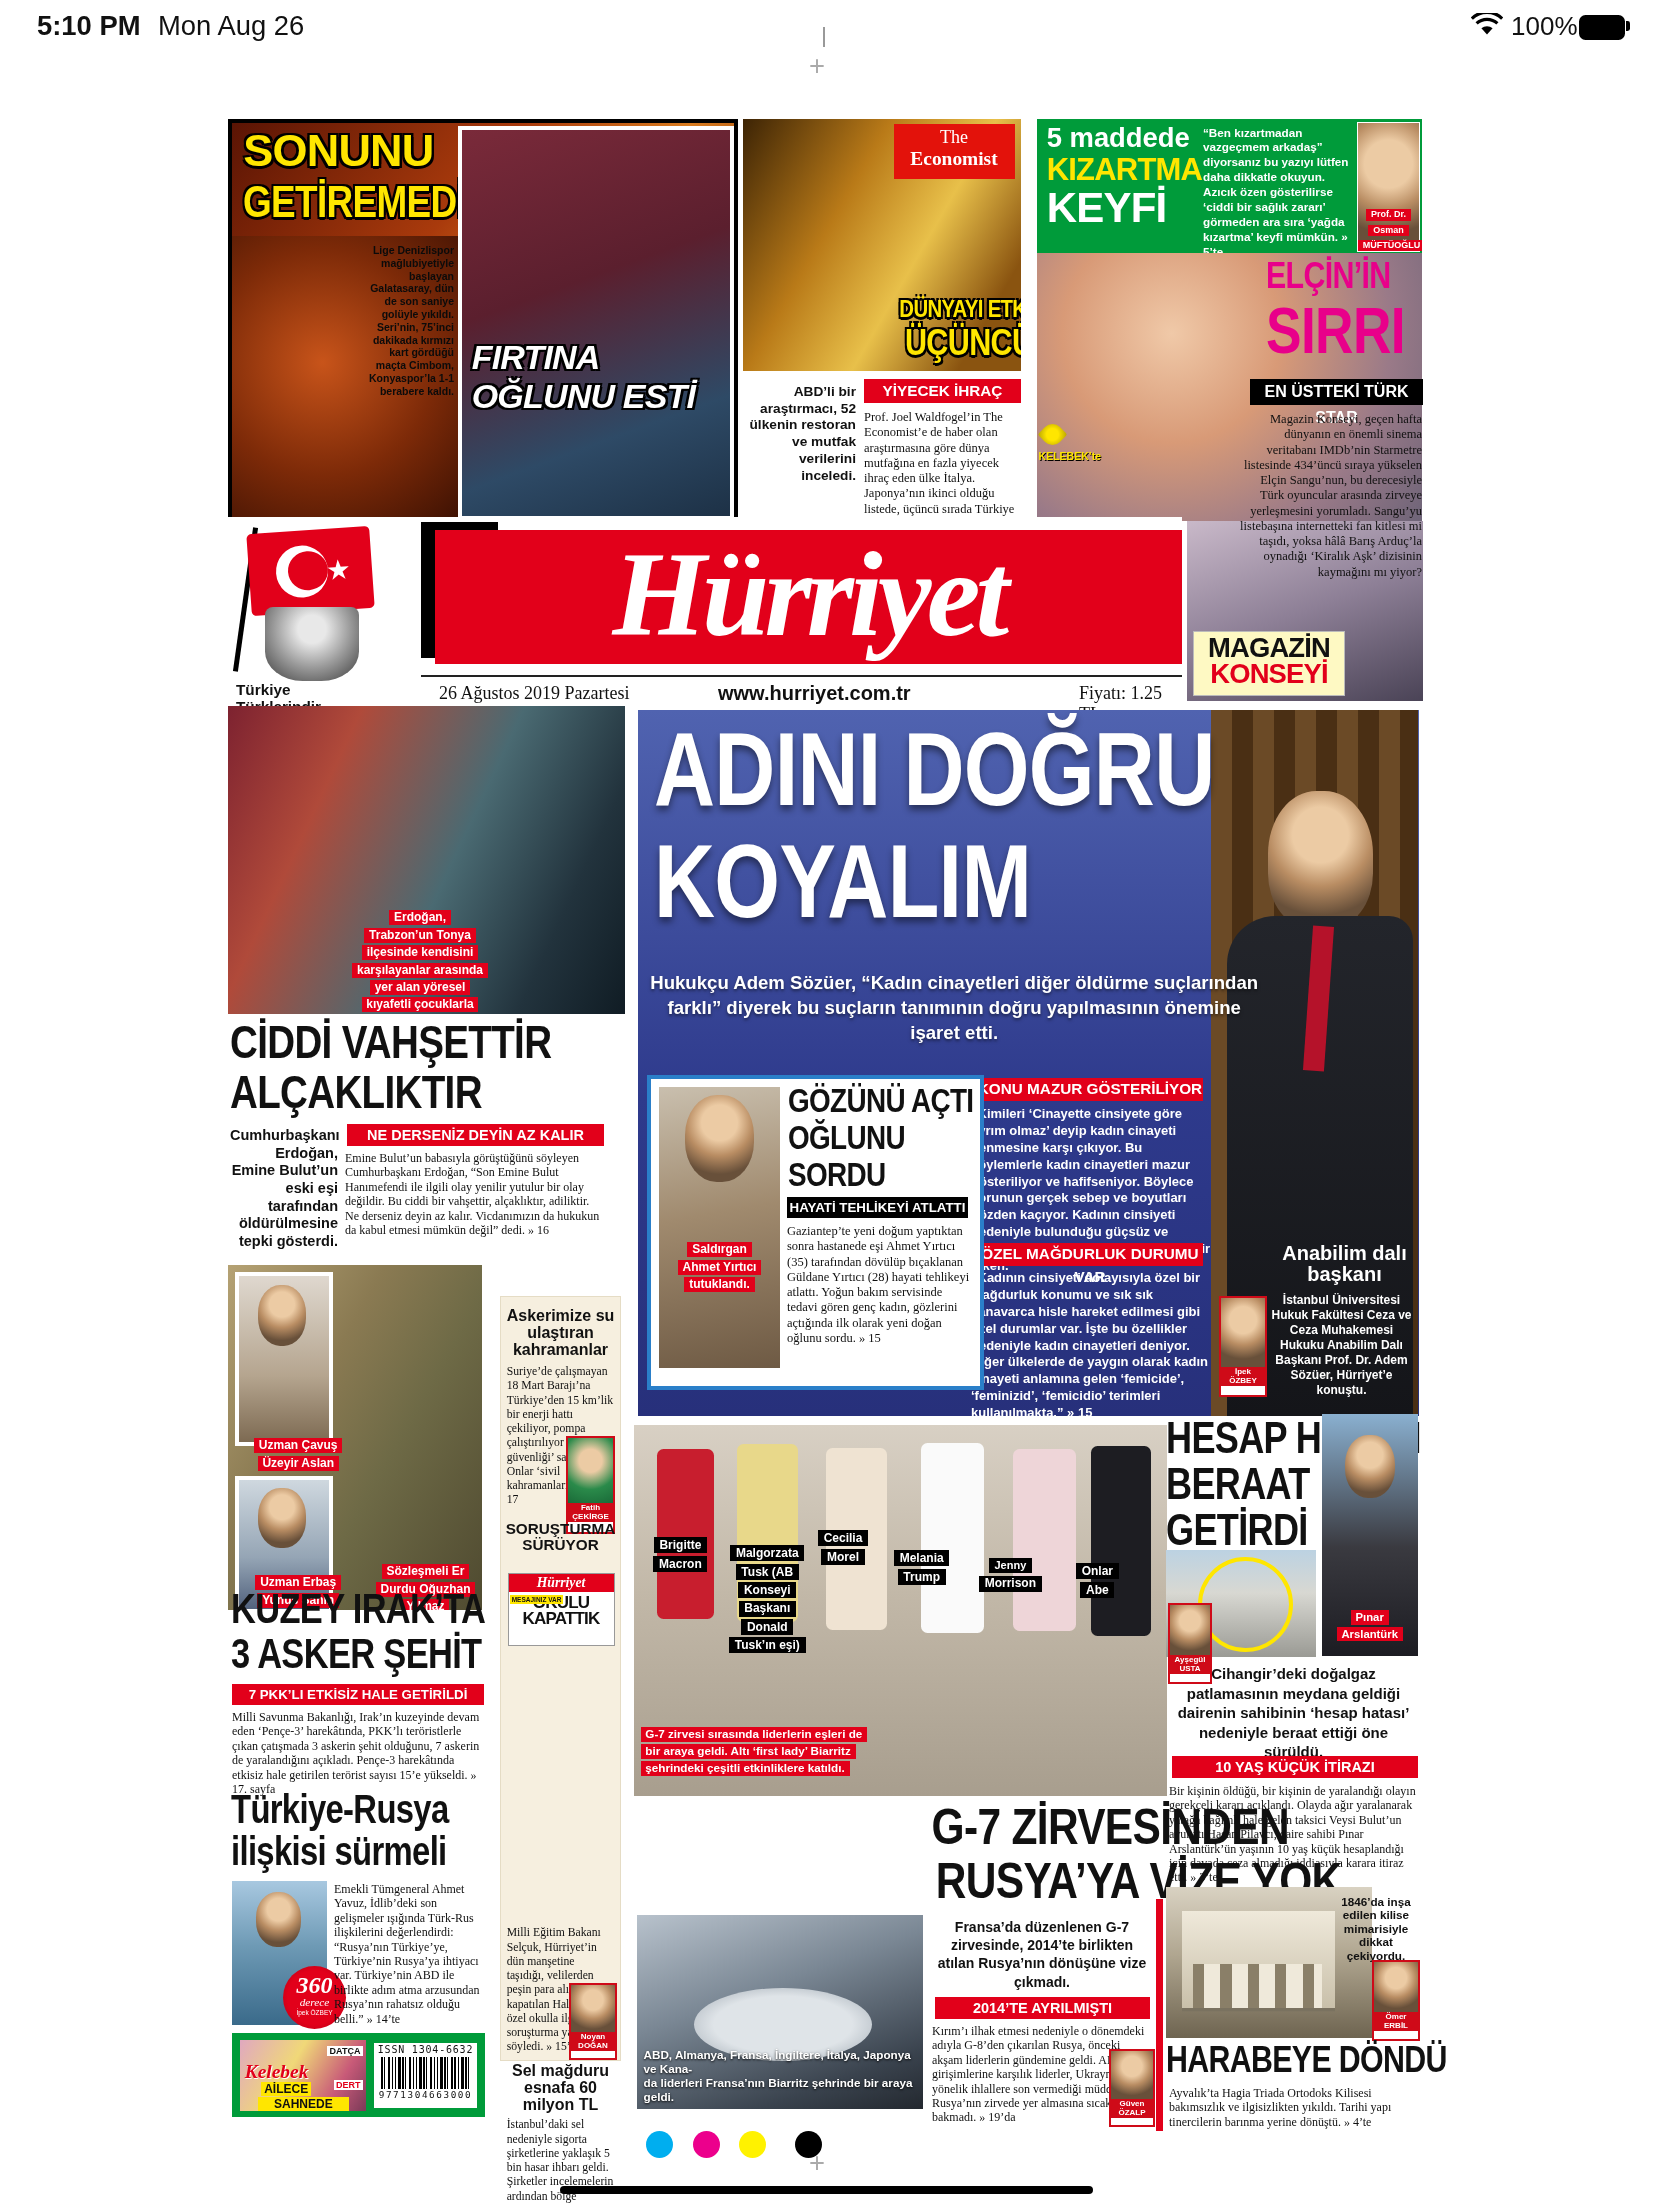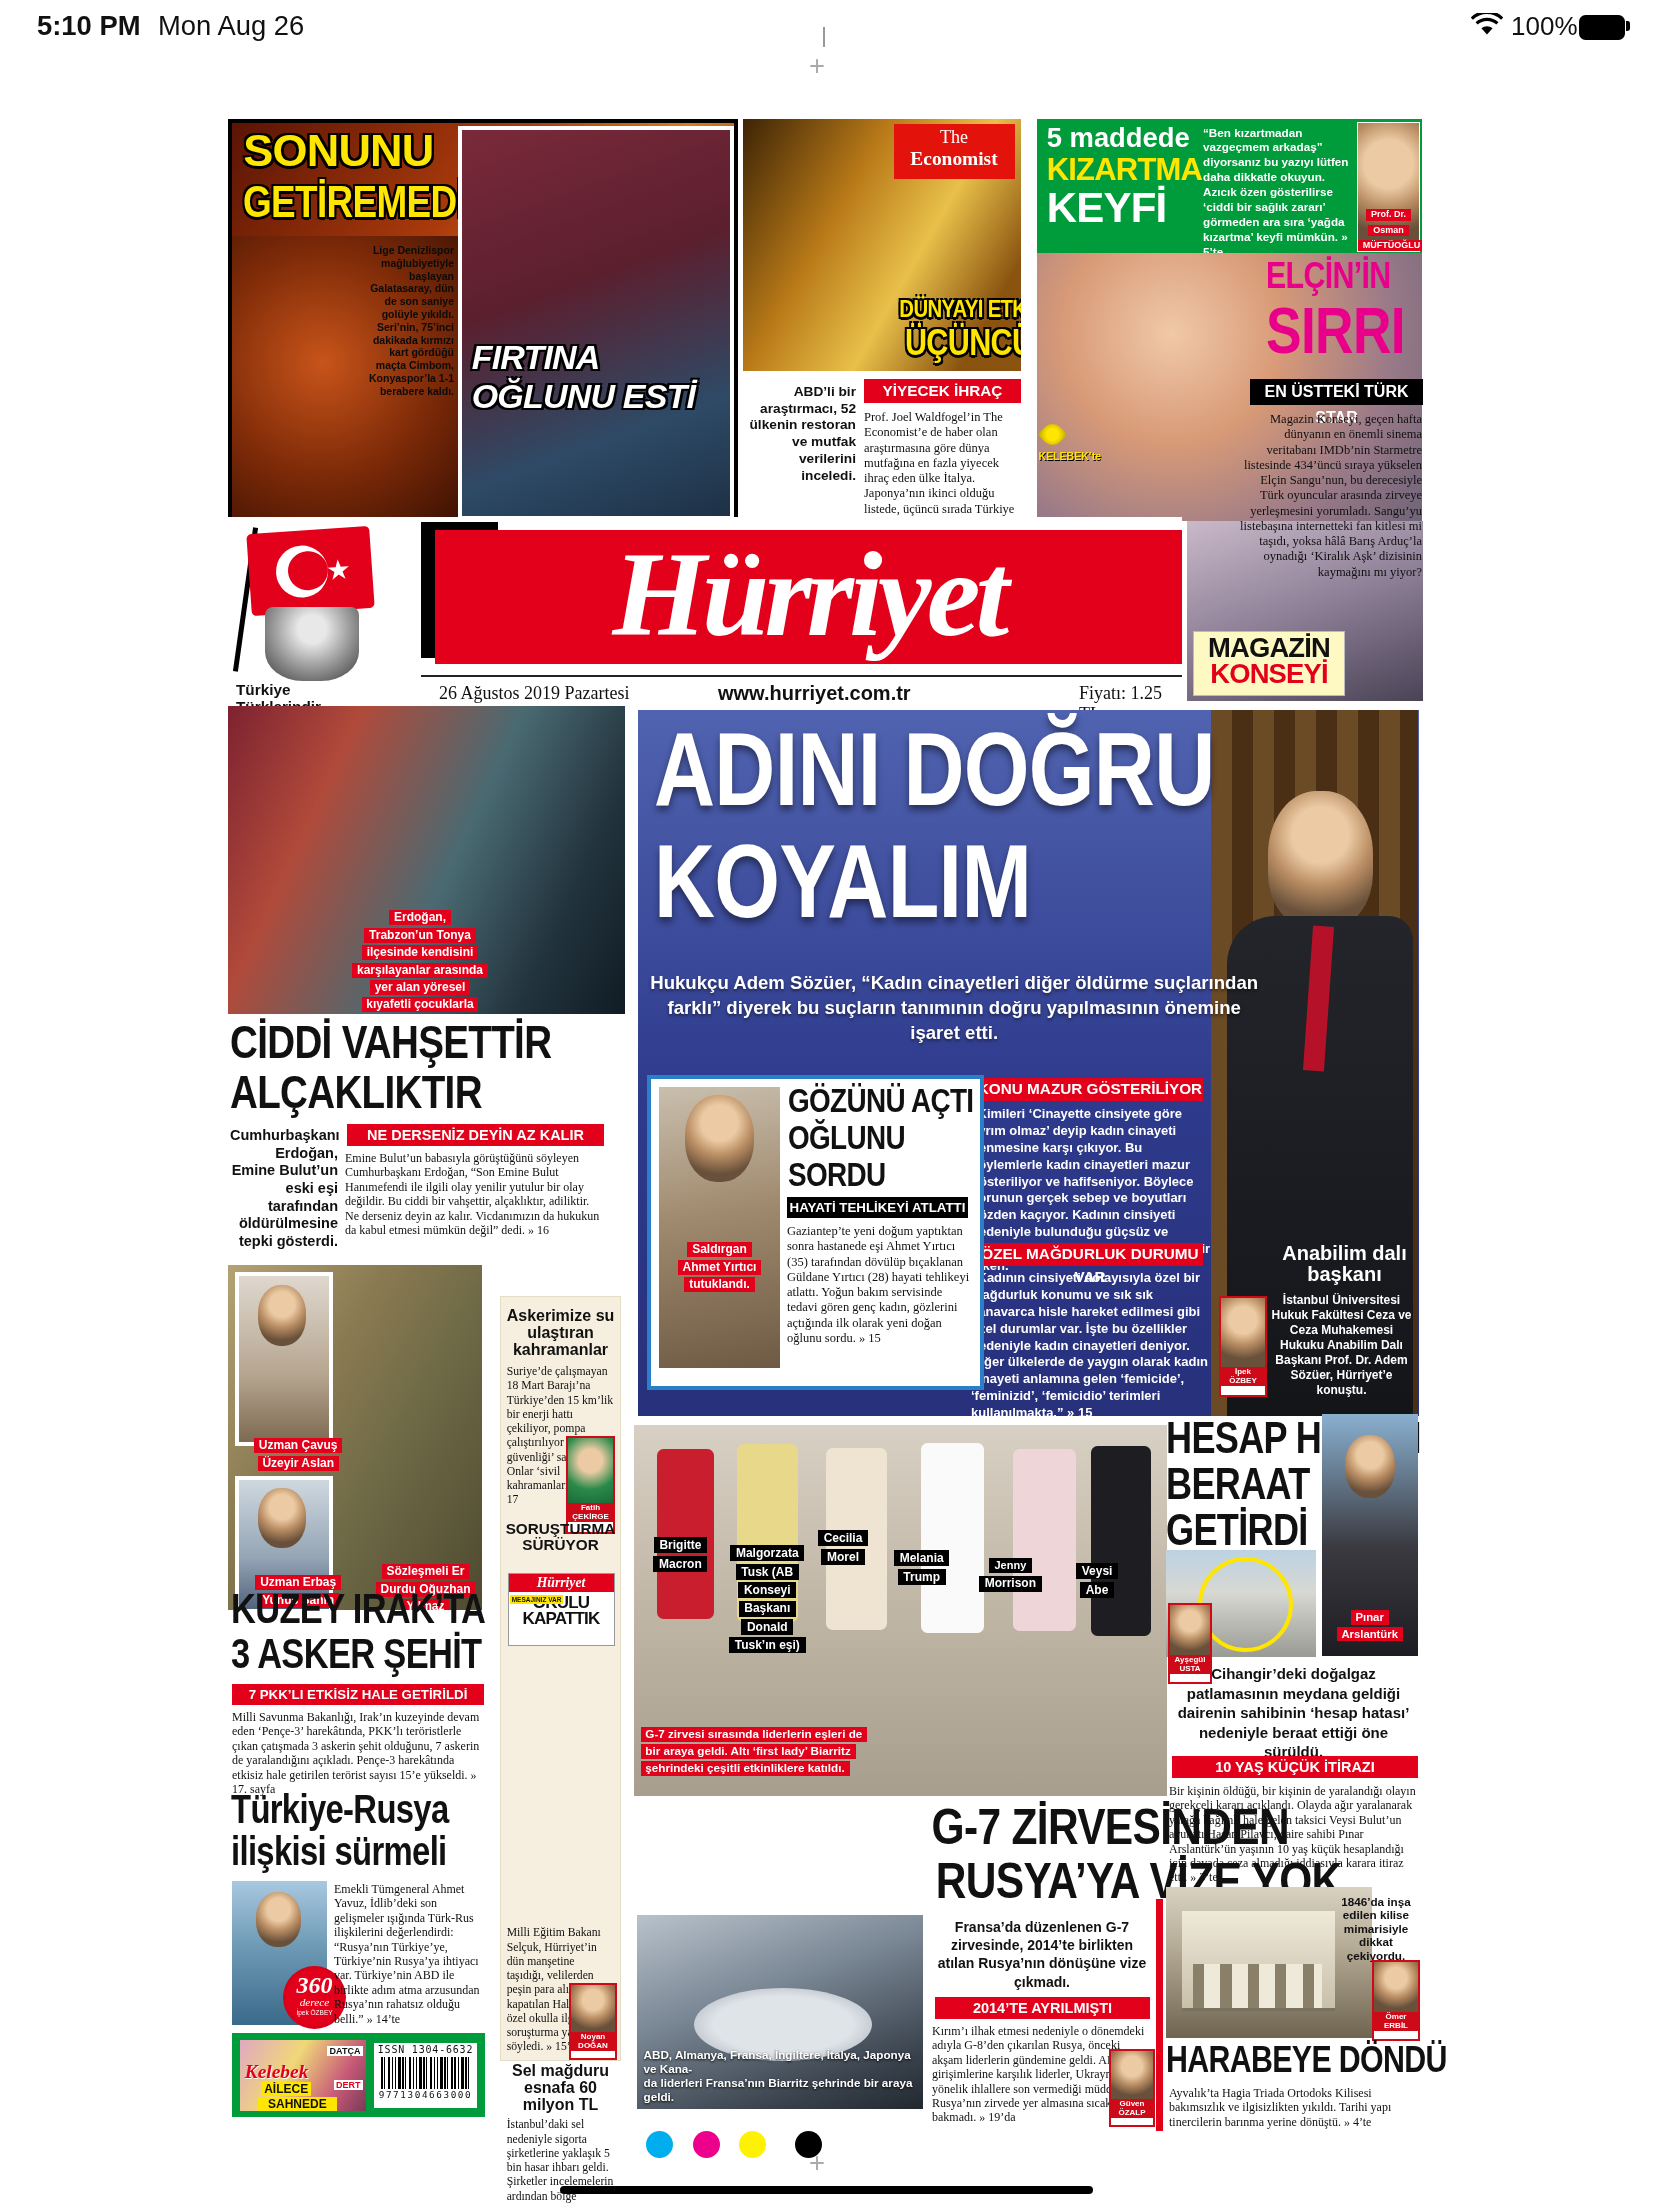--- a/index.html
+++ b/index.html
@@ -214,21 +214,21 @@
     <div class="ser" style="font-size:11.3px;font-style:italic;line-height:1;">derece</div>
     <div style="font-size:6.5px;margin-top:1.6px;">İpek ÖZBEY</div>
   </div>
   <div class="ab ser body-t" style="left:334px;top:1882px;width:152px;font-size:12px;line-height:1.2;">Emekli Tümgeneral Ahmet Yavuz, İdlib’deki son gelişmeler ışığında Türk-Rus ilişkilerini değerlendirdi: “Rusya’nın Türkiye’ye, Türkiye’nin Rusya’ya ihtiyacı var. Türkiye’nin ABD ile birlikte adım atma arzusundan Rusya’nın rahatsız olduğu belli.” » 14’te</div>
 
   <div class="ab" style="left:232px;top:2033px;width:253px;height:84px;background:#009b3a;">
     <div class="ab" style="left:8px;top:6.5px;width:126px;height:71px;background:linear-gradient(120deg,#e0a8c0 0%,#f0d878 40%,#c85a78 75%,#7a3a58 100%);overflow:hidden;">
       <span class="ser b" style="position:absolute;left:4.8px;top:21px;font-style:italic;font-size:19.4px;color:#e2001a;text-shadow:0.8px 0.8px 0 #fff;">Kelebek</span>
       <span class="ab b" style="right:3.2px;top:6.5px;font-size:9px;background:#fff;padding:0 2.4px;">DATÇA</span>
       <span class="ab b" style="left:21px;top:42px;font-size:12px;background:#ffe600;padding:0 3.2px;">AİLECE</span>
-      <span class="ab b" style="left:18px;top:57px;font-size:12px;background:#ffe600;padding:0 10px;">SAHNEDE</span>
+      <span class="ab b" style="left:18px;top:57px;font-size:12px;background:#ffe600;padding:0 16px;">SAHNEDE</span>
       <span class="ab b" style="right:3.2px;bottom:21px;font-size:9px;background:#fff;color:#e2001a;padding:0 2.4px;">DERT</span>
     </div>
     <div class="ab" style="left:142px;top:9.7px;width:103px;height:65px;background:#fff;text-align:center;">
       <div style="font-family:'DejaVu Sans Mono',monospace;font-size:10px;margin-top:1.6px;letter-spacing:0.8px;">ISSN 1304-6632</div>
       <div style="margin:1.6px auto 0;width:90px;height:32px;background:repeating-linear-gradient(90deg,#000 0 1.6px,#fff 1.6px 3.2px,#000 3.2px 4px,#fff 4px 6.5px,#000 6.5px 9px,#fff 9px 10.5px);"></div>
       <div style="font-family:'DejaVu Sans Mono',monospace;font-size:9.3px;letter-spacing:1.6px;">9771304663000</div>
     </div>
   </div>
 
   <div class="ab" style="left:500px;top:1296px;width:119px;height:763px;background:#f6efdf;border:0.8px solid #e5dcc5;">
@@ -279,21 +279,21 @@
     </div>
     <div class="ab" style="left:260px;top:123px;line-height:1.05;text-align:center;">
       <span class="bl" style="font-size:12px;">Melania</span><br>
       <span class="bl" style="font-size:12px;">Trump</span>
     </div>
     <div class="ab" style="left:345px;top:131px;line-height:1.05;text-align:center;">
       <span class="bl" style="font-size:11px;">Jenny</span><br>
       <span class="bl" style="font-size:12px;">Morrison</span>
     </div>
     <div class="ab" style="left:442px;top:136px;line-height:1.05;text-align:center;">
-      <span class="bl" style="font-size:12px;">Veysi</span><br>
+      <span class="bl" style="font-size:12px;">Onlar</span><br>
       <span class="bl" style="font-size:12px;">Abe</span>
     </div>
     <div class="ab" style="left:6.5px;top:300px;line-height:1.1;">
       <span class="rl" style="font-size:11.7px;">G-7 zirvesi sırasında liderlerin eşleri de</span><br>
       <span class="rl" style="font-size:11.7px;">bir araya geldi. Altı ‘first lady’ Biarritz</span><br>
       <span class="rl" style="font-size:11.7px;">şehrindeki çeşitli etkinliklere katıldı.</span>
     </div>
   </div>
 
   <div class="ab condc hl" style="left:900px;top:1804px;font-size:50px;">G-7 ZİRVESİNDEN</div>

